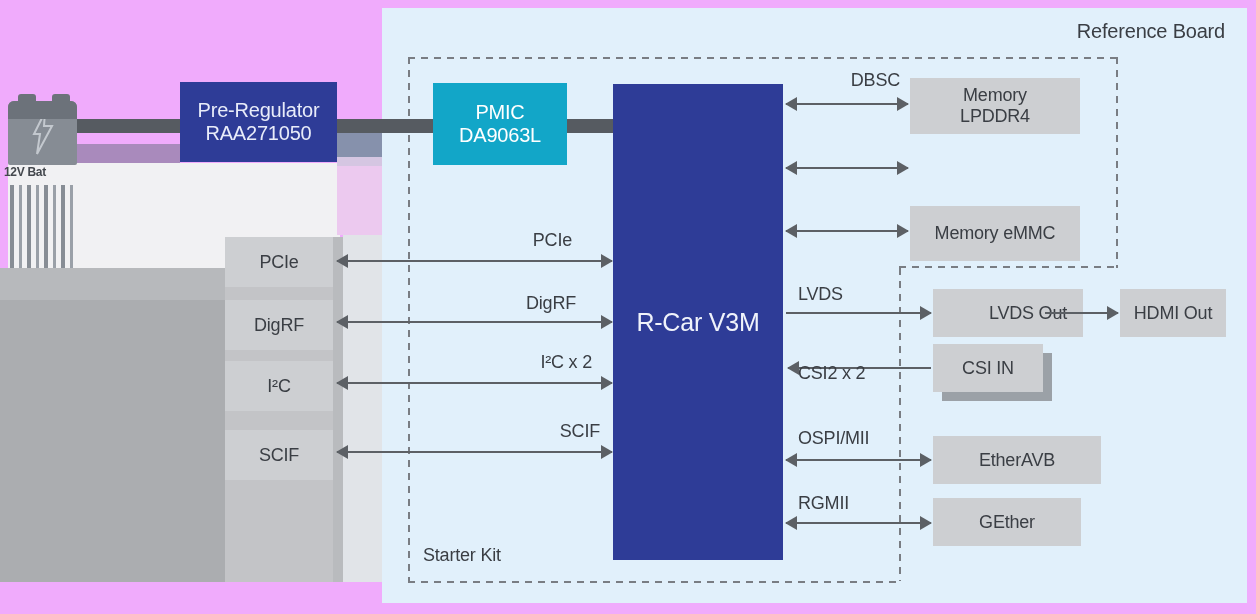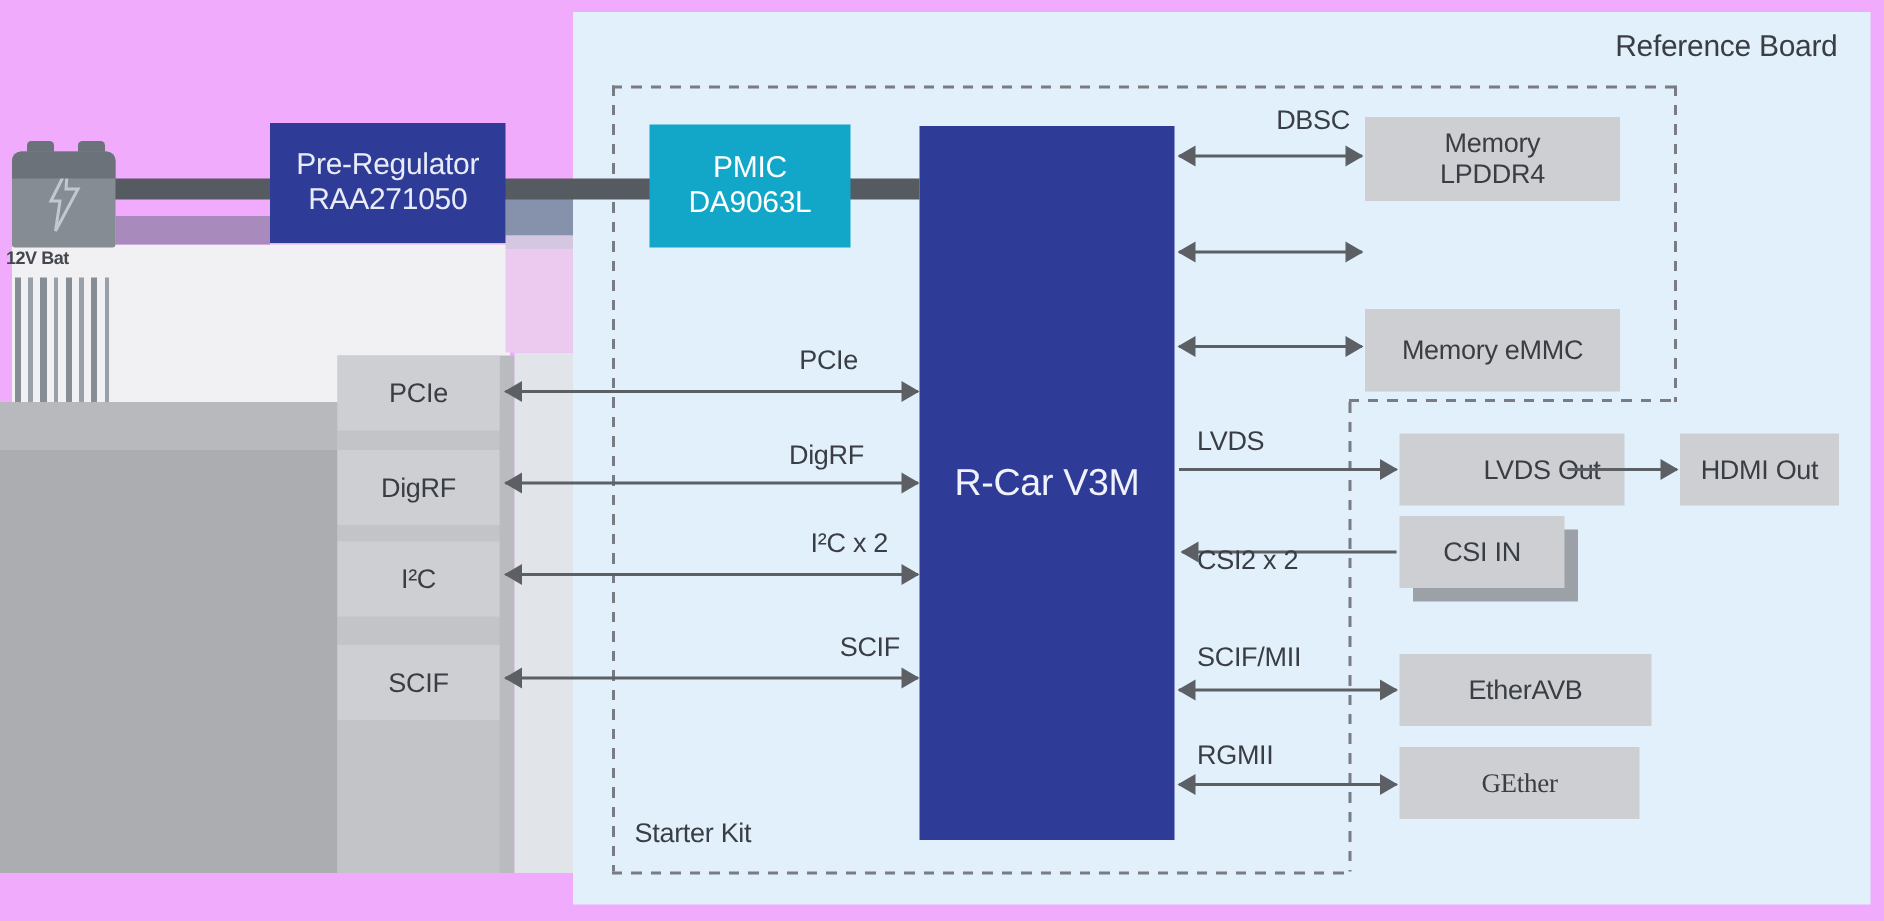--- a/index.html
+++ b/index.html
@@ -62,21 +62,21 @@
 
   .mem{left:910px;width:170px;height:56px;}
   .m-lpddr4{top:78px;} .m-ospi{top:142px;} .m-emmc{top:206px;height:55px;}
   .pre-line{white-space:pre-line;}
 
   .lvds-out{left:933px;top:289px;width:110px;height:48px;padding-left:40px;}
   .hdmi-out{left:1120px;top:289px;width:106px;height:48px;}
   .csi-shadow{left:942px;top:353px;width:110px;height:48px;background:#9ba1a7;}
   .csi-in{left:933px;top:344px;width:110px;height:48px;}
   .avb{left:933px;top:436px;width:168px;height:48px;}
-  .geth{left:933px;top:498px;width:160px;height:48px;font-family:Liberation Serif, serif;}
+  .geth{left:933px;top:498px;width:148px;height:48px;}
 
   
   .arrow{height:2px;background:var(--arrow-gray);}
   .arrow.hl::before{content:"";position:absolute;left:-1px;top:-6px;
     border-right:12px solid var(--arrow-gray);border-top:7px solid rgba(0,0,0,0);border-bottom:7px solid rgba(0,0,0,0);}
   .arrow.hr::after{content:"";position:absolute;right:-1px;top:-6px;
     border-left:12px solid var(--arrow-gray);border-top:7px solid rgba(0,0,0,0);border-bottom:7px solid rgba(0,0,0,0);}
   .a-pcie{left:337px;top:260px;width:275px;}
   .a-digrf{left:337px;top:321px;width:275px;}
   .a-i2c{left:337px;top:382px;width:275px;}
@@ -207,16 +207,16 @@
   <div class="abs arrow hl hr a-avb"></div>
   <div class="abs arrow hl hr a-geth"></div>
 
   <div class="abs lbl l-dbsc">DBSC</div>
   <div class="abs lbl l-pcie">PCIe</div>
   <div class="abs lbl l-digrf">DigRF</div>
   <div class="abs lbl l-i2c">I²C x 2</div>
   <div class="abs lbl l-scif">SCIF</div>
   <div class="abs lbl l-lvds">LVDS</div>
   <div class="abs lbl l-csi2">CSI2 x 2</div>
-  <div class="abs lbl l-rgmiimii">SCIF/MII</div>
+  <div class="abs lbl l-rgmiimii">OSPI/MII</div>
   <div class="abs lbl l-rgmii">RGMII</div>
 
 </div>
 
 </body></html>

